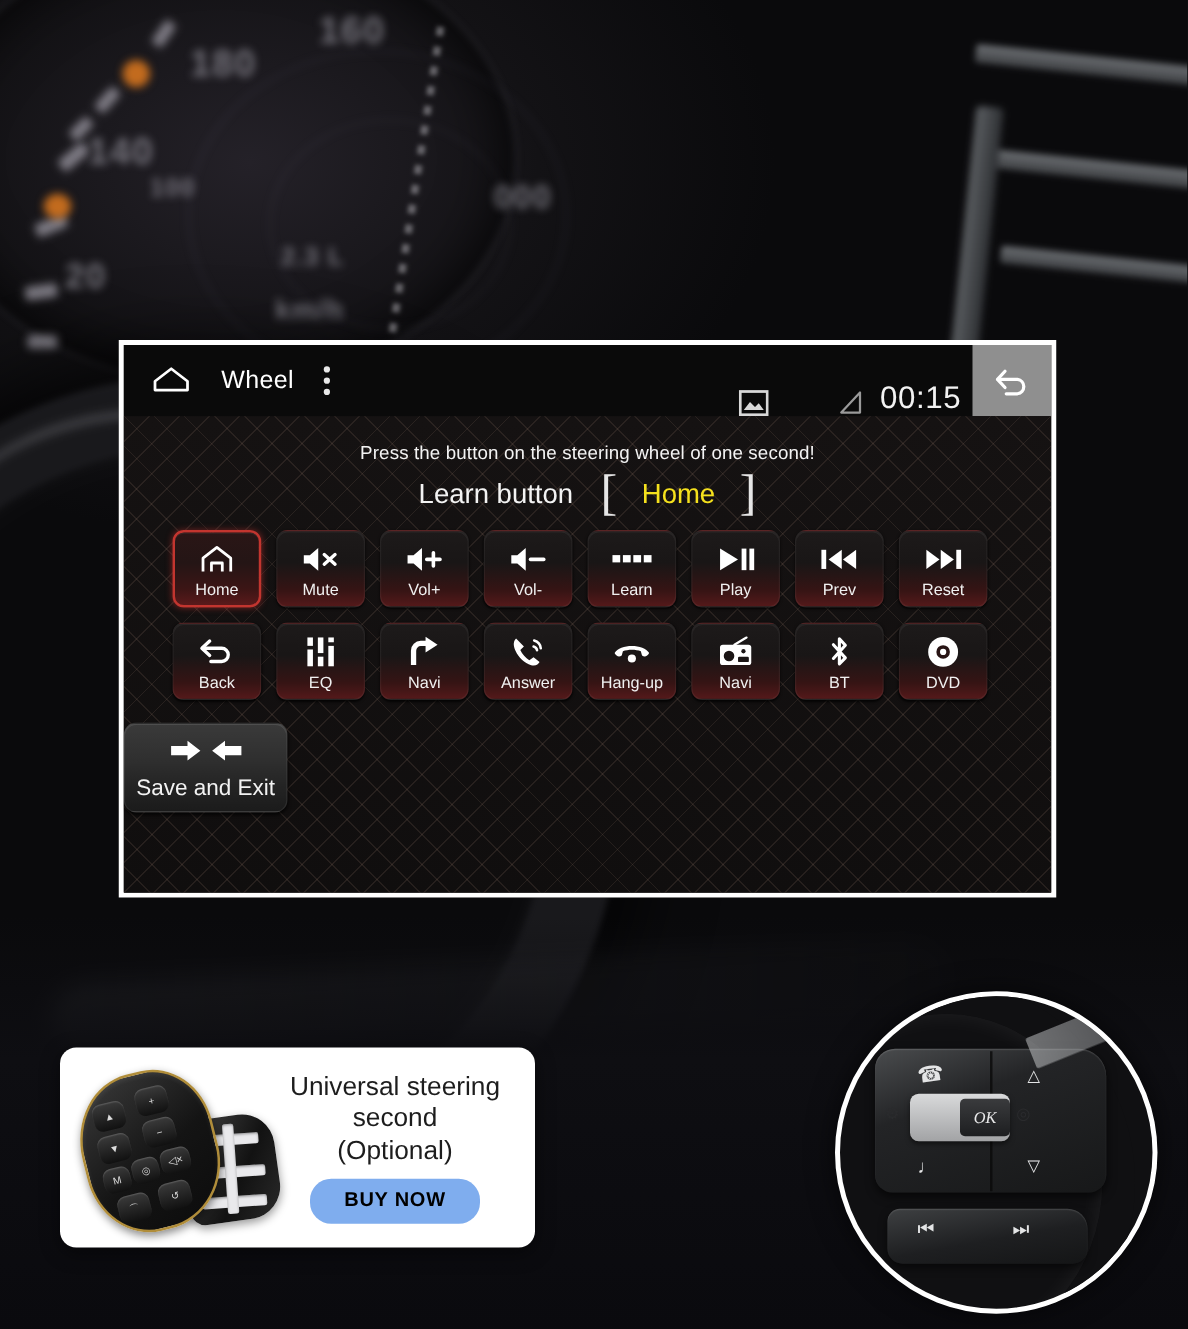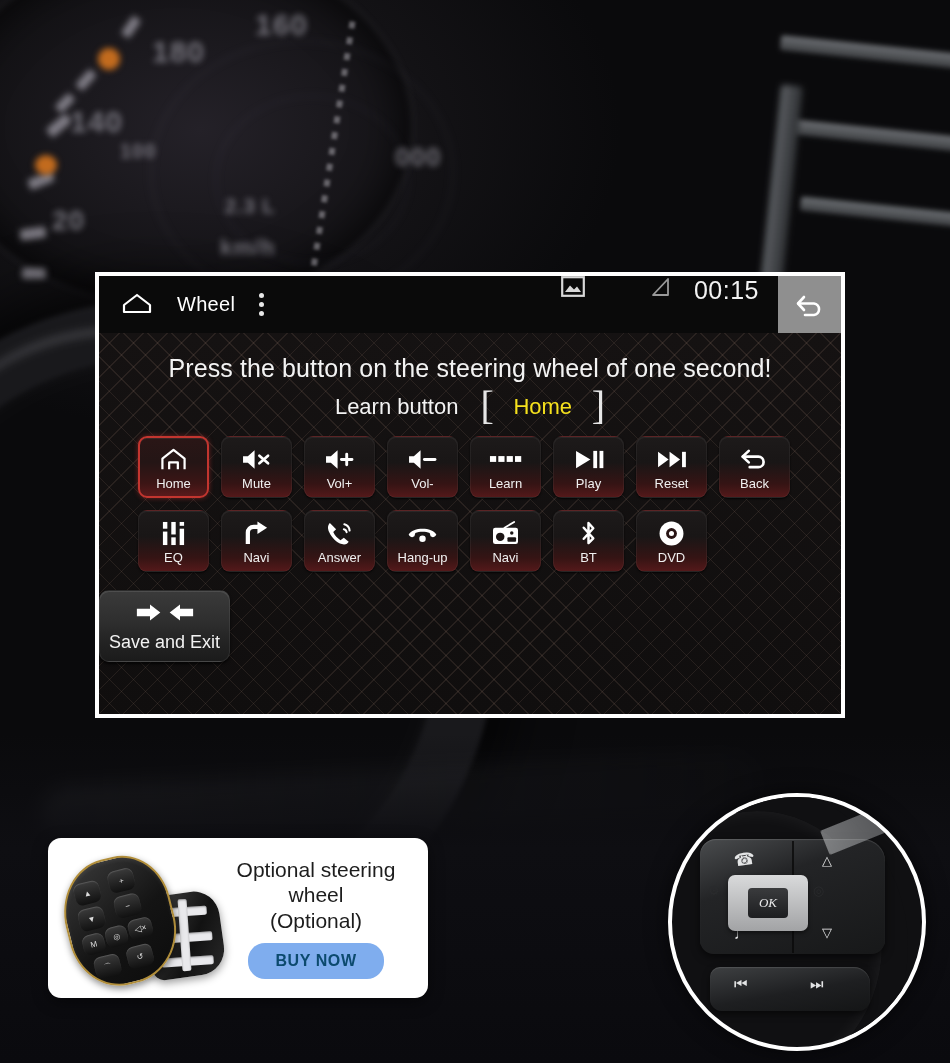--- a/index.html
+++ b/index.html
@@ -92,39 +92,39 @@
   }
   .tb-home{width:36px;height:36px;flex:0 0 auto;}
   .tb-title{
     color:#fff;font-size:20px;font-weight:normal;margin-left:22px;letter-spacing:.3px;
   }
   .tb-dots{
     margin-left:18px;display:flex;flex-direction:column;gap:4px;align-items:center;
     padding:4px 6px;
   }
   .tb-dots i{display:block;width:5px;height:5px;border-radius:50%;background:#e8e8e8;}
-  .tb-right{margin-left:auto;display:flex;align-items:flex-start;gap:13px;height:100%;}
+  .tb-right{margin-left:auto;display:flex;align-items:flex-end;gap:3px;height:100%;}
   .tb-img{width:24px;height:21px;margin-right:52px;}
   .tb-sig{width:22px;height:22px;margin-right:9px;}
   .tb-time{color:#f2f2f2;font-size:25px;letter-spacing:.5px;margin-right:6px;}
   .tb-back{
     width:63px;height:57px;background:#8f8f8f;display:flex;align-items:center;
     justify-content:center;cursor:pointer;
   }
 
   .stage{
     position:relative;height:385px;
     background-color:#121010;
     background-image:
       repeating-linear-gradient(45deg, rgba(150,120,105,.16) 0 1px, transparent 1px 17px),
       repeating-linear-gradient(-45deg, rgba(150,120,105,.16) 0 1px, transparent 1px 17px),
       linear-gradient(180deg,#151212 0%,#100e0e 100%);
   }
   .prompt1{
-    text-align:center;color:#f3f3f3;font-size:25px;padding-top:21px;letter-spacing:.1px;
+    text-align:center;color:#f3f3f3;font-size:15px;padding-top:21px;letter-spacing:.1px;
   }
   .learnrow{
     display:flex;align-items:center;justify-content:center;gap:0;margin-top:11px;
     color:#f3f3f3;font-size:22px;
   }
   .brk{
     font-size:40px;color:#e6e6e6;font-weight:300;line-height:0;
     position:relative;top:-1px;font-family:"Liberation Serif",serif;
   }
   .brk.l{margin-left:22px;margin-right:10px;}
@@ -171,21 +171,21 @@
   .promo{
     position:absolute;left:48px;top:838px;width:380px;height:160px;
     background:#fff;border-radius:13px;
     box-shadow:0 4px 16px rgba(0,0,0,.45);
     display:flex;align-items:center;overflow:hidden;
   }
   .promo-img{width:162px;height:150px;position:relative;flex:0 0 auto;margin-left:4px;}
   .promo-txt{flex:1 1 auto;padding-right:10px;text-align:center;}
   .promo-title{color:#1d1d1d;font-size:21px;line-height:1.22;}
   .buy{
-    display:inline-block;margin-top:10px;background:#7fadee;color:#0c4a6e;
+    display:inline-block;margin-top:10px;background:#7fadee;color:#000000;
     font-size:16px;font-weight:bold;letter-spacing:.6px;
     padding:9px 27px;border-radius:17px;cursor:pointer;border:none;
     font-family:"Liberation Sans",sans-serif;
   }
 
   
   .rc-body{
     position:absolute;left:14px;top:14px;width:104px;height:124px;
     background:linear-gradient(150deg,#3b3b3b,#141414 55%,#0c0c0c);
     border:2px solid #b08d3a;border-radius:50px 46px 52px 48px/58px 52px 56px 54px;
@@ -222,24 +222,24 @@
     position:absolute;left:28px;top:42px;width:185px;height:115px;
     background:linear-gradient(160deg,#4a4c4e 0%,#232426 35%,#171819 100%);
     border-radius:16px 22px 14px 14px;
     box-shadow:0 3px 8px rgba(0,0,0,.6), inset 0 1px 1px rgba(255,255,255,.14);
   }
   .iw-divider{
     position:absolute;left:120px;top:44px;width:2px;height:112px;
     background:rgba(10,10,10,.8);
   }
   .iw-ok{
-    position:absolute;left:56px;top:78px;width:80px;height:56px;
+    position:absolute;left:56px;top:78px;width:80px;height:38px;
     background:linear-gradient(180deg,#d9dadb,#a2a3a5);border-radius:7px;
     box-shadow:0 2px 4px rgba(0,0,0,.5);
-    display:flex;align-items:center;justify-content:center;
+    display:flex;align-items:center;justify-content:flex-end;
   }
   .iw-okc{
     width:40px;height:30px;background:linear-gradient(180deg,#3a3b3d,#1d1e20);
     border-radius:4px;display:flex;align-items:center;justify-content:center;
     color:#e9e9ea;font-size:13px;font-style:italic;font-family:"Liberation Serif",serif;
   }
   .iw-bar{
     position:absolute;left:38px;top:170px;width:160px;height:44px;
     background:linear-gradient(170deg,#3e4042 0%,#1e1f21 55%,#141516 100%);
     border-radius:10px 16px 12px 12px;
@@ -399,20 +399,30 @@
         <span class="ic">
           <svg viewBox="0 0 34 24" width="33" height="23">
             <path d="M4 3 L19 12 L4 21 Z" fill="#fff"></path>
             <rect x="22" y="3" width="4" height="18" fill="#fff"></rect>
             <rect x="28.5" y="3" width="4" height="18" fill="#fff"></rect>
           </svg>
         </span>
         <span class="lb">Play</span>
       </div>
 
+      <div class="btn">
+        <span class="ic">
+          <svg viewBox="0 0 34 24" width="33" height="23">
+            <rect x="2" y="4" width="4" height="16" fill="#fff"></rect>
+            <path d="M19 4 L8 12 L19 20 Z" fill="#fff"></path>
+            <path d="M31 4 L20 12 L31 20 Z" fill="#fff"></path>
+          </svg>
+        </span>
+        <span class="lb">Prev</span>
+      </div>
 
       <div class="btn">
         <span class="ic">
           <svg viewBox="0 0 34 24" width="33" height="23">
             <path d="M3 4 L14 12 L3 20 Z" fill="#fff"></path>
             <path d="M15 4 L26 12 L15 20 Z" fill="#fff"></path>
             <rect x="28" y="4" width="4" height="16" fill="#fff"></rect>
           </svg>
         </span>
         <span class="lb">Reset</span>
@@ -538,21 +548,21 @@
       <div class="rc-k" style="left:12px;top:42px;width:26px;height:22px;">▼</div>
       <div class="rc-k" style="left:50px;top:38px;width:26px;height:22px;">−</div>
       <div class="rc-k" style="left:10px;top:68px;width:22px;height:20px;">M</div>
       <div class="rc-k" style="left:34px;top:66px;width:22px;height:20px;">◎</div>
       <div class="rc-k" style="left:58px;top:64px;width:24px;height:20px;font-size:9px;">◁×</div>
       <div class="rc-k" style="left:16px;top:92px;width:26px;height:22px;">⌒</div>
       <div class="rc-k" style="left:50px;top:90px;width:26px;height:22px;">↺</div>
     </div>
   </div>
   <div class="promo-txt">
-    <div class="promo-title">Optional steering wheel</div>
+    <div class="promo-title">Universal steering second</div>
     <div class="promo-title">(Optional)</div>
     <button class="buy">BUY NOW</button>
   </div>
 </div>
 
 <div class="inset">
   <div class="iw-rim"></div>
   <div class="iw-pad"></div>
   <div class="iw-divider"></div>
 

